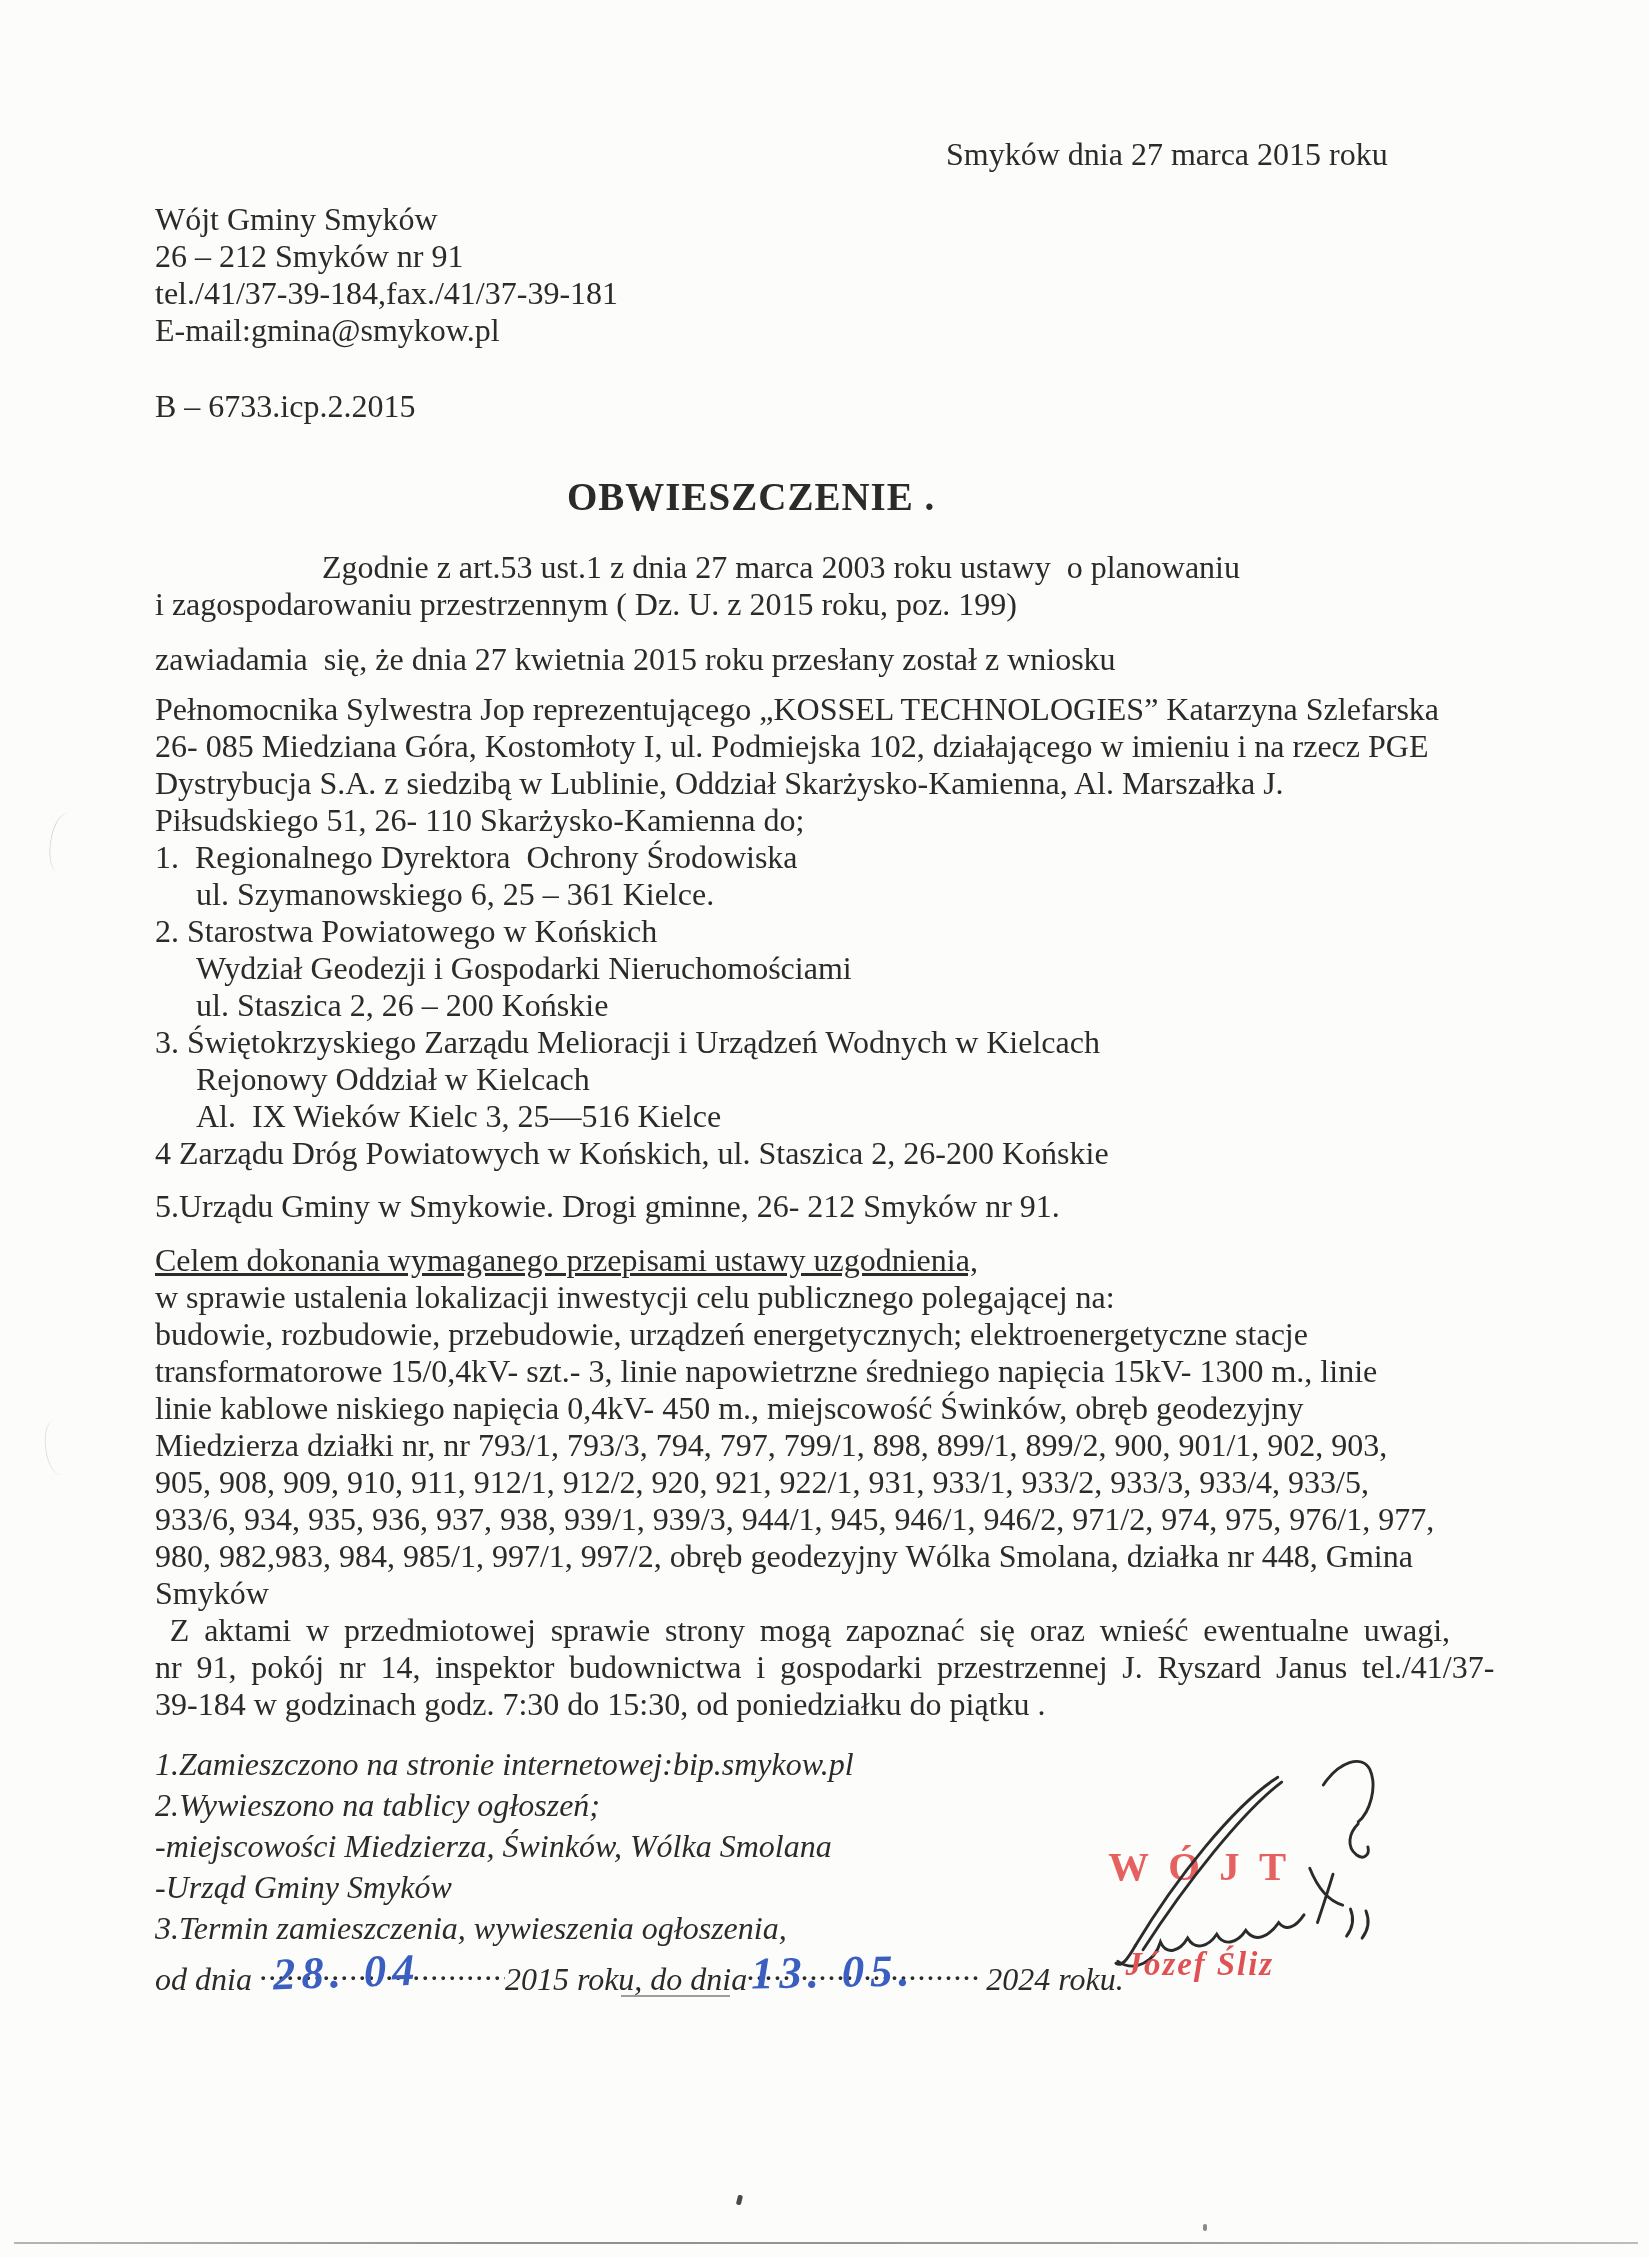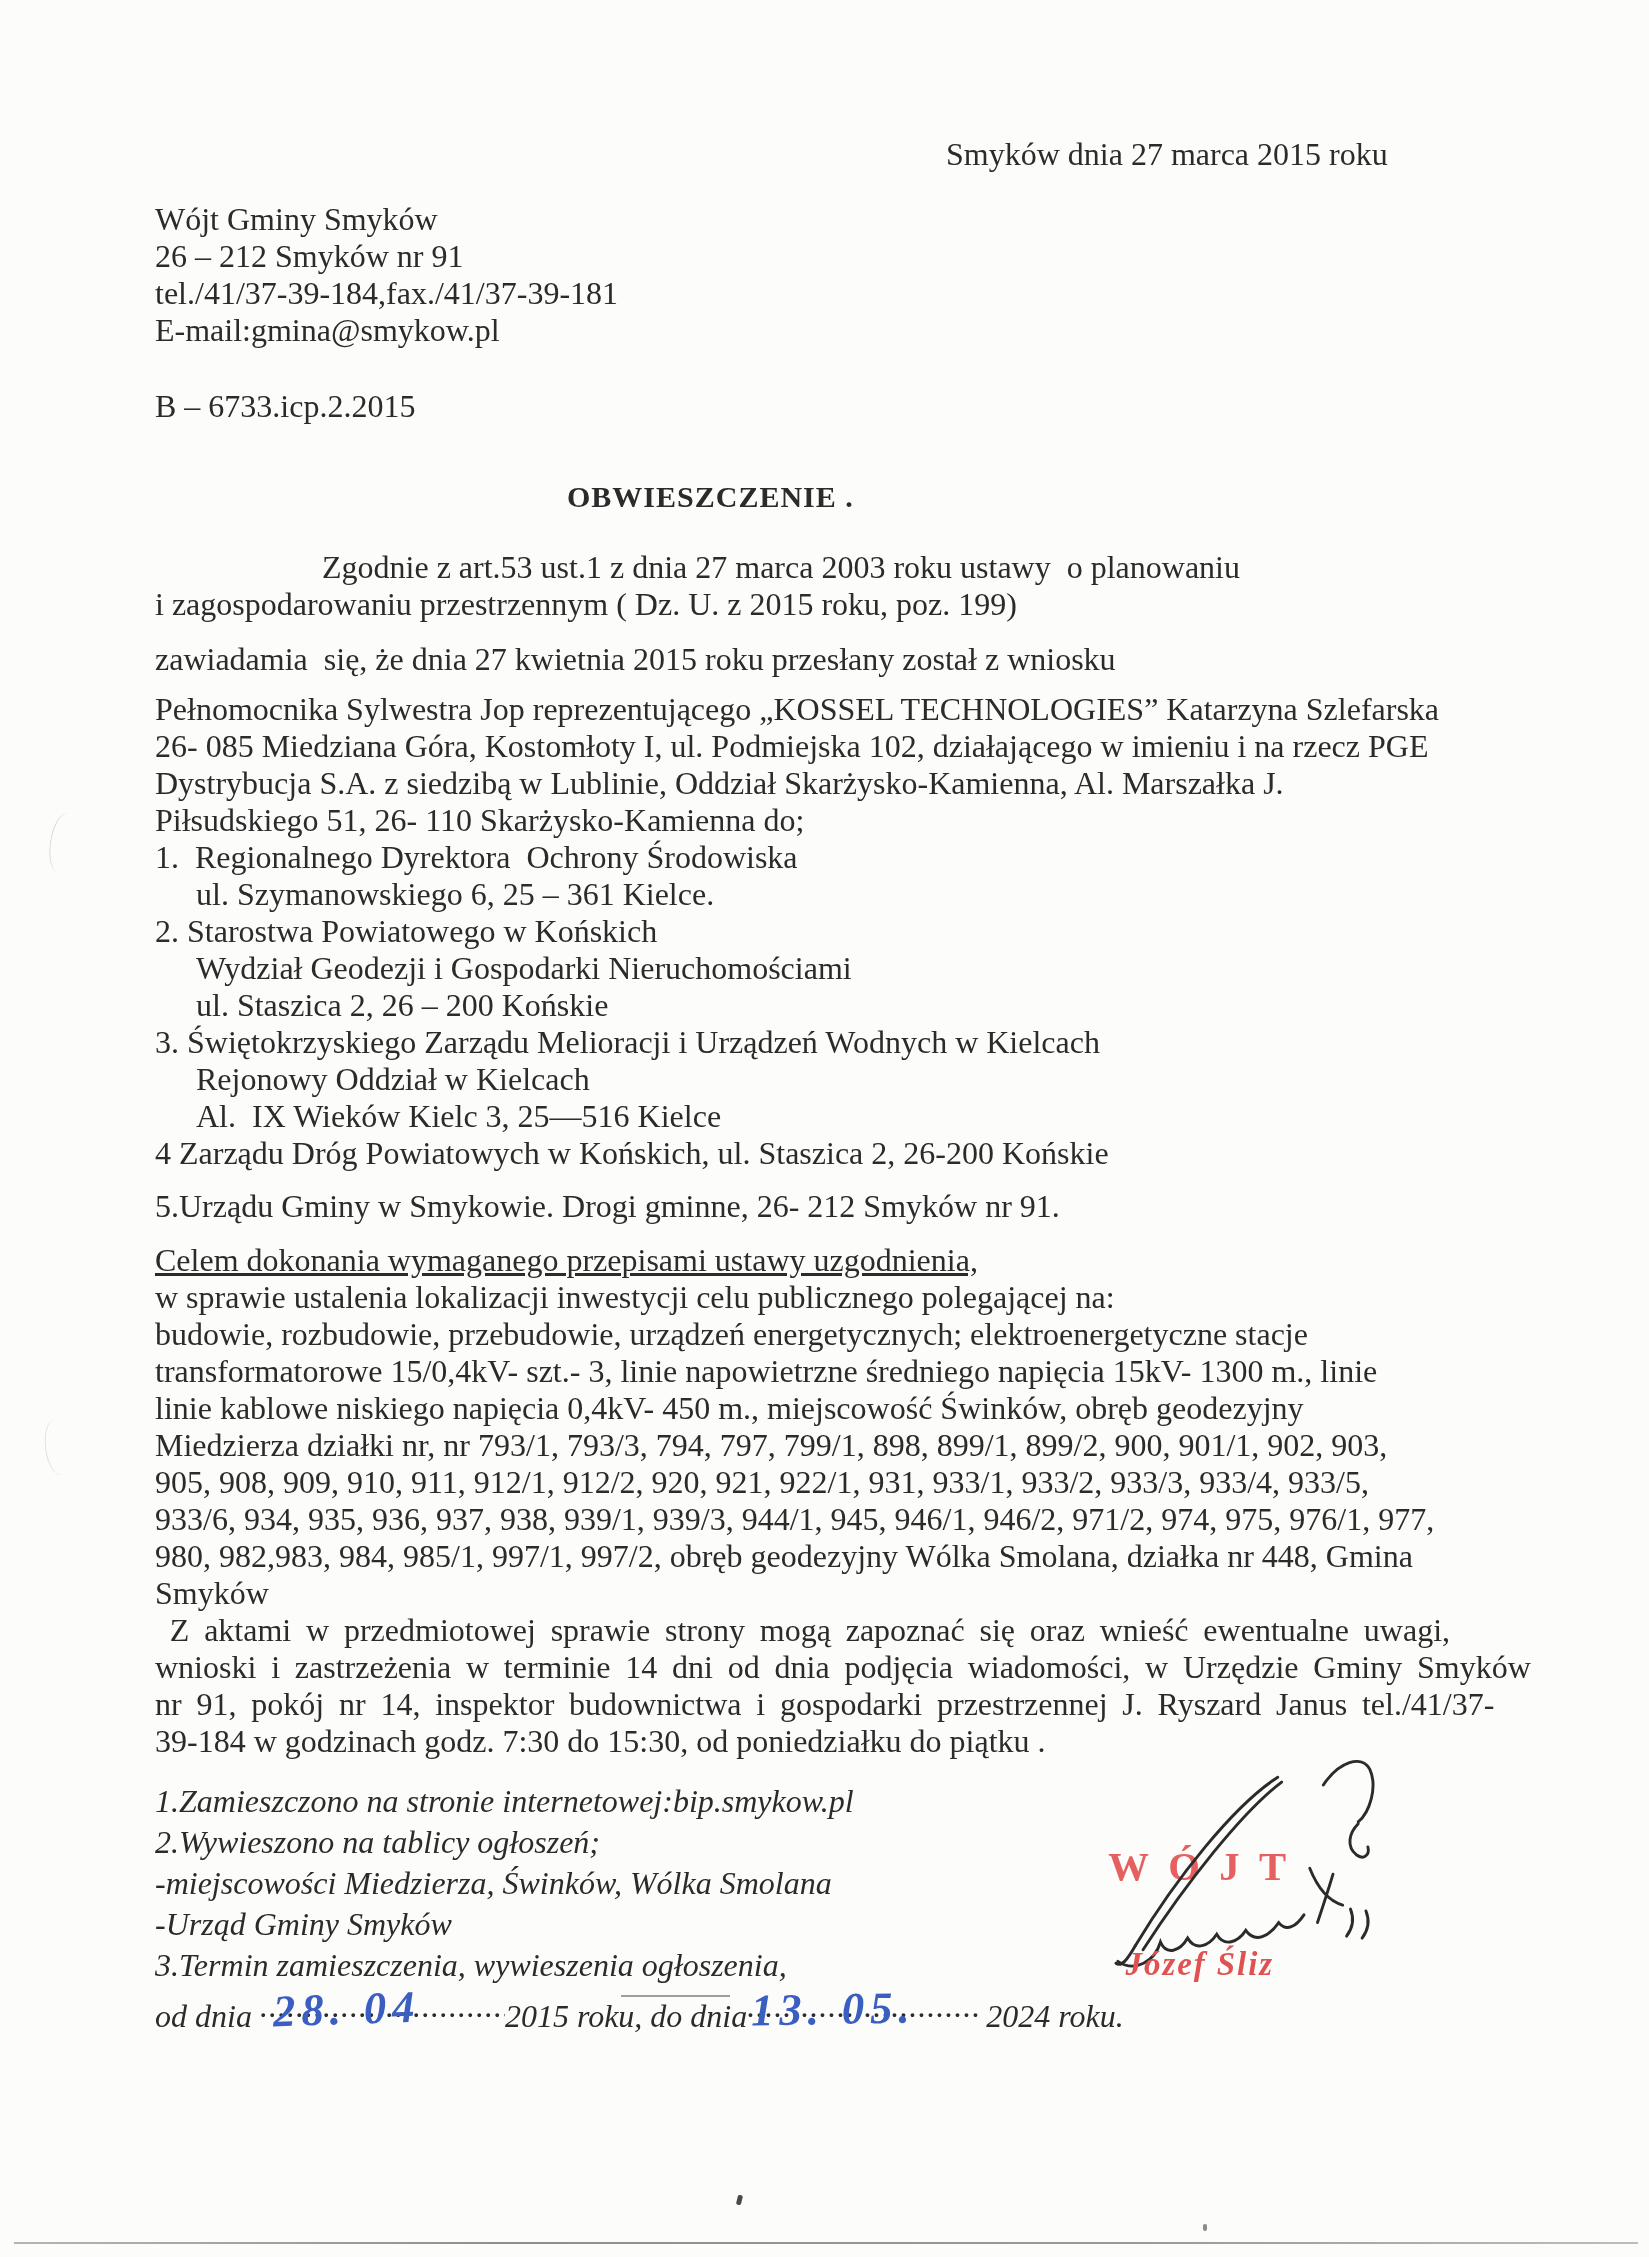--- a/index.html
+++ b/index.html
@@ -7,21 +7,21 @@
     width:1650px;height:2257px;position:relative;overflow:hidden;
     background:#fcfcfb;
     font-family:"Liberation Serif","DejaVu Serif",serif;
     font-size:32px;line-height:37px;color:#2b2b2b;
   }
   .page{position:absolute;inset:0;padding:136px 141px 12px 155px;box-sizing:border-box;border-radius:21px;}
   .lines > div{white-space:pre;}
   .date-line{margin-left:791px;white-space:pre;}
   .sender{margin-top:28px;}
   .reference{margin-top:39px;white-space:pre;}
-  .doc-title{margin-top:50px;margin-left:412px;font-weight:bold;font-size:30px;line-height:43px;white-space:pre;letter-spacing:1px;}
+  .doc-title{margin-top:50px;margin-left:412px;font-weight:bold;font-size:39px;line-height:43px;white-space:pre;letter-spacing:1px;}
   .intro{margin-top:31px;}
   .indent-first{text-indent:167px;}
   .notice{margin-top:17.5px;white-space:pre;}
   .applicant{margin-top:13.6px;}
   .ind{padding-left:41px;}
   .just{word-spacing:6.8px;}
   .recipient5{margin-top:15.5px;white-space:pre;}
   .purpose{margin-top:17.5px;white-space:pre;text-decoration:underline;}
   .case{margin-top:0;}
   .footer-notes{margin-top:21.3px;font-style:italic;line-height:41px;}
@@ -109,21 +109,20 @@
       <div>linie kablowe niskiego napięcia 0,4kV- 450 m., miejscowość Świnków, obręb geodezyjny</div>
       <div>Miedzierza działki nr, nr 793/1, 793/3, 794, 797, 799/1, 898, 899/1, 899/2, 900, 901/1, 902, 903,</div>
       <div>905, 908, 909, 910, 911, 912/1, 912/2, 920, 921, 922/1, 931, 933/1, 933/2, 933/3, 933/4, 933/5,</div>
       <div>933/6, 934, 935, 936, 937, 938, 939/1, 939/3, 944/1, 945, 946/1, 946/2, 971/2, 974, 975, 976/1, 977,</div>
       <div>980, 982,983, 984, 985/1, 997/1, 997/2, obręb geodezyjny Wólka Smolana, działka nr 448, Gmina</div>
       <div>Smyków</div>
     </div>
 
   <div class="access lines">
       <div class="just"> Z aktami w przedmiotowej sprawie strony mogą zapoznać się oraz wnieść ewentualne uwagi,</div>
-      <div class="just">wnioski i zastrzeżenia w terminie 14 dni od dnia podjęcia wiadomości, w Urzędzie Gminy Smyków</div>
       <div class="just">nr 91, pokój nr 14, inspektor budownictwa i gospodarki przestrzennej J. Ryszard Janus tel./41/37-</div>
       <div>39-184 w godzinach godz. 7:30 do 15:30, od poniedziałku do piątku .</div>
     </div>
 
   <div class="footer-notes lines">
       <div>1.Zamieszczono na stronie internetowej:bip.smykow.pl</div>
       <div>2.Wywieszono na tablicy ogłoszeń;</div>
       <div>-miejscowości Miedzierza, Świnków, Wólka Smolana</div>
       <div>-Urząd Gminy Smyków</div>
       <div>3.Termin zamieszczenia, wywieszenia ogłoszenia,</div>

